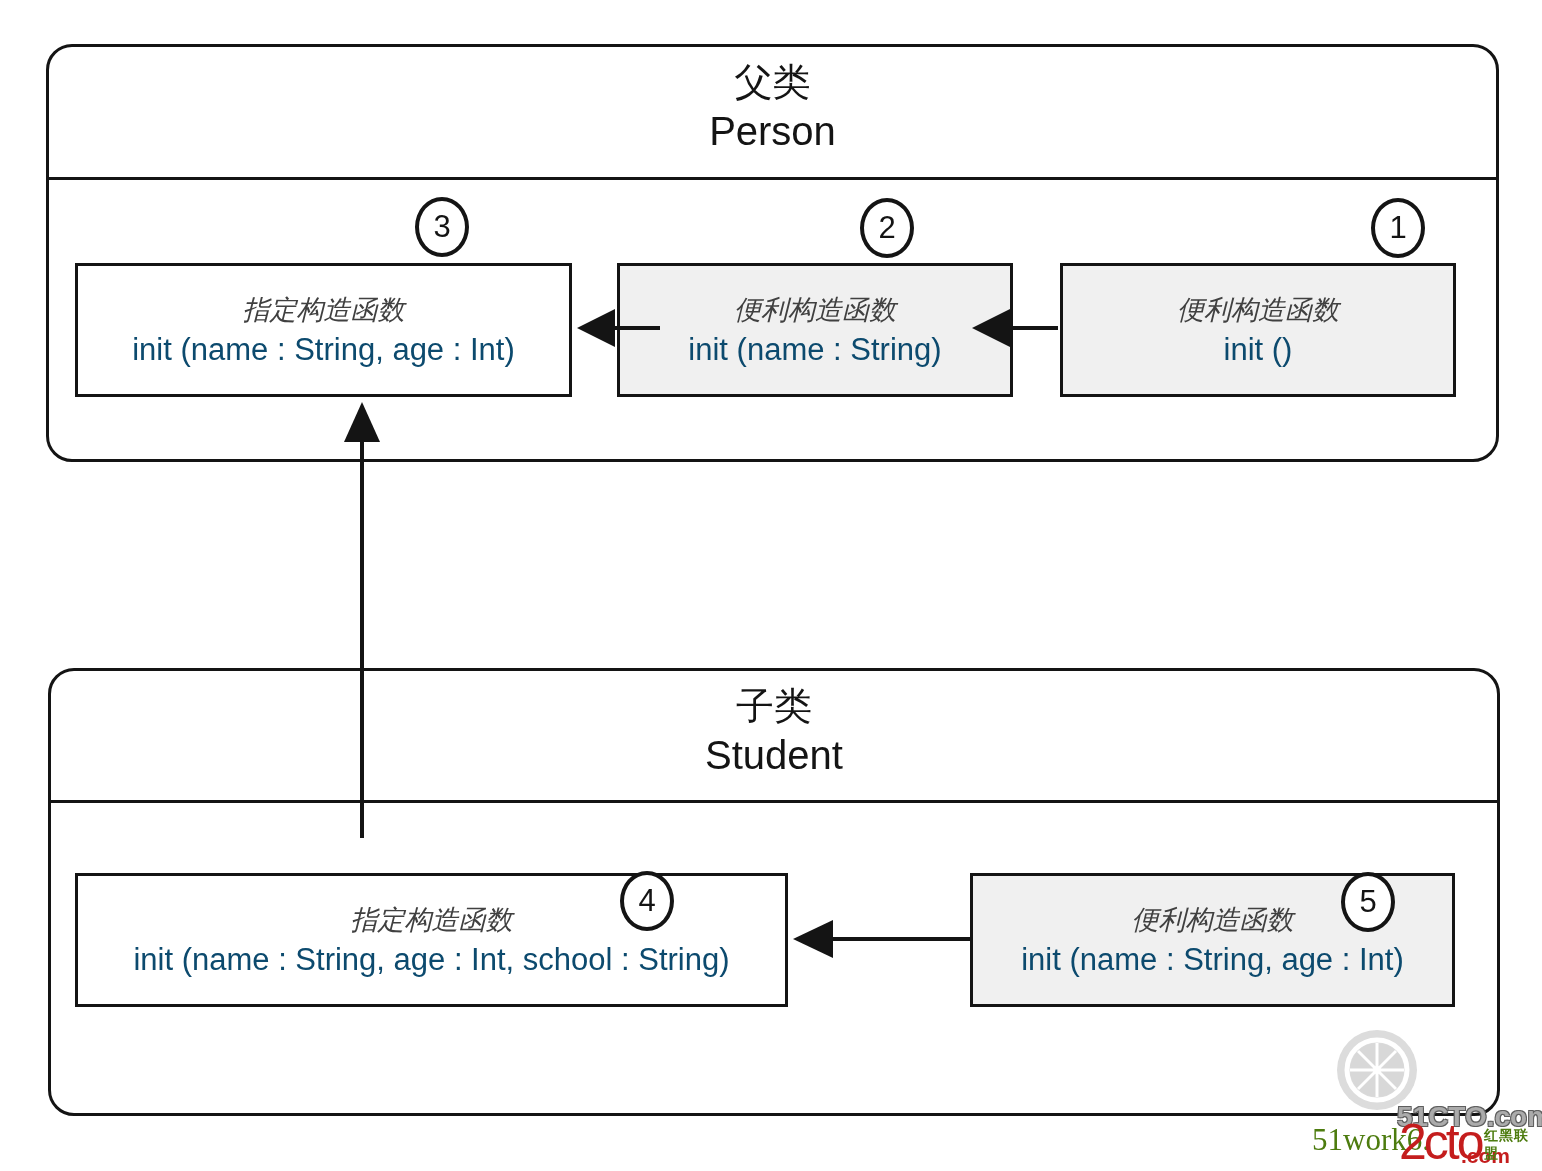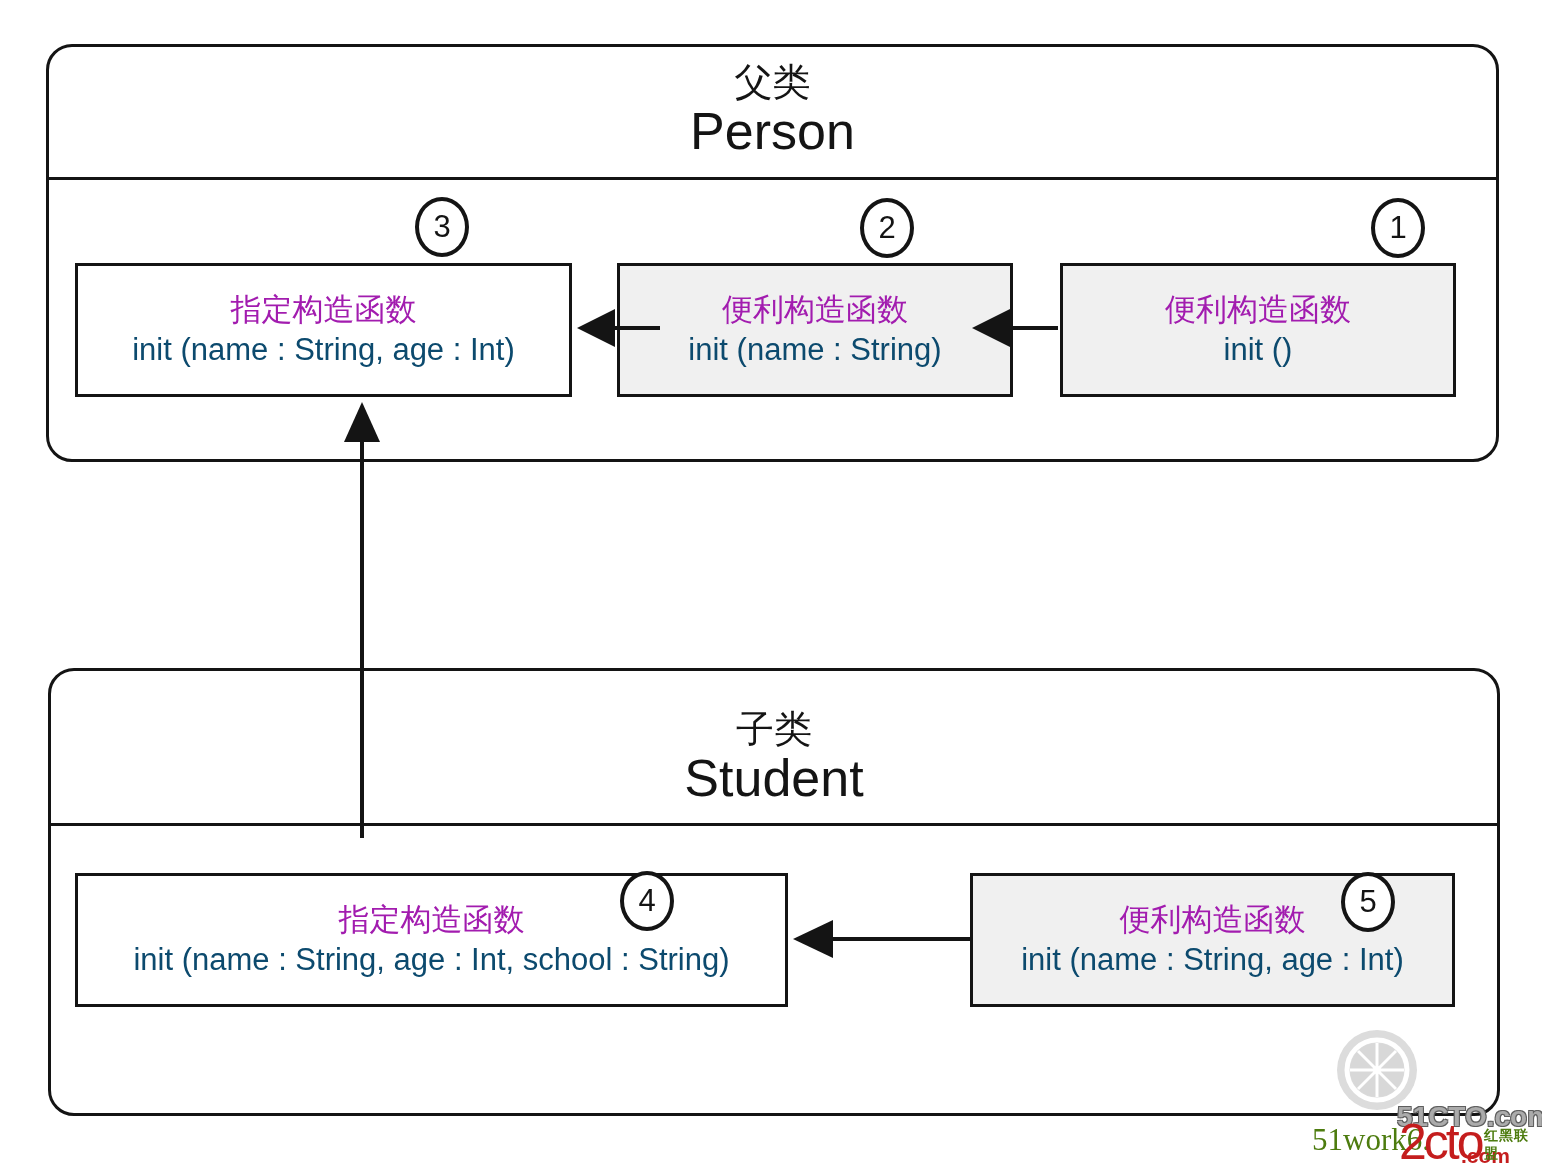--- a/index.html
+++ b/index.html
@@ -28,39 +28,40 @@
     align-items: center;
     justify-content: flex-start;
     padding-top: 10px;
   }
   .class-type-label {
     font-size: 38px;
     line-height: 50px;
     color: #141414;
   }
   .class-name {
-    font-size: 52px;
+    font-size: 40px;
     line-height: 48px;
     color: #141414;
   }
   .init-box {
     position: absolute;
     border: 3px solid #141414;
     display: flex;
     flex-direction: column;
     align-items: center;
     justify-content: center;
     text-align: center;
   }
   .init-box.designated { background: #ffffff; }
   .init-box.convenience { background: #f0f0f0; }
   .init-title {
-    font-size: 31px;
+    font-size: 27px;
     line-height: 40px;
-    color: #a21caf;
+    color: #404040;
+    font-style: italic;
   }
   .init-signature {
     font-size: 31px;
     line-height: 40px;
     color: #0c4a6e;
   }
   .badge {
     position: absolute;
     width: 54px;
     height: 60px;
@@ -121,21 +122,21 @@
 <div class="page">
 
   <div class="class-container" style="left:46px; top:44px; width:1453px; height:418px;">
     <div class="class-header" style="width:100%; height:133px;">
       <div class="class-type-label">父类</div>
       <div class="class-name">Person</div>
     </div>
   </div>
 
   <div class="class-container" style="left:48px; top:668px; width:1452px; height:448px;">
-    <div class="class-header" style="width:100%; height:132px;margin-top:23px;">
+    <div class="class-header" style="width:100%; height:132px;">
       <div class="class-type-label">子类</div>
       <div class="class-name">Student</div>
     </div>
   </div>
 
   <div class="init-box designated" style="left:75px; top:263px; width:497px; height:134px;">
     <div class="init-title">指定构造函数</div>
     <div class="init-signature">init (name : String, age : Int)</div>
   </div>
 

